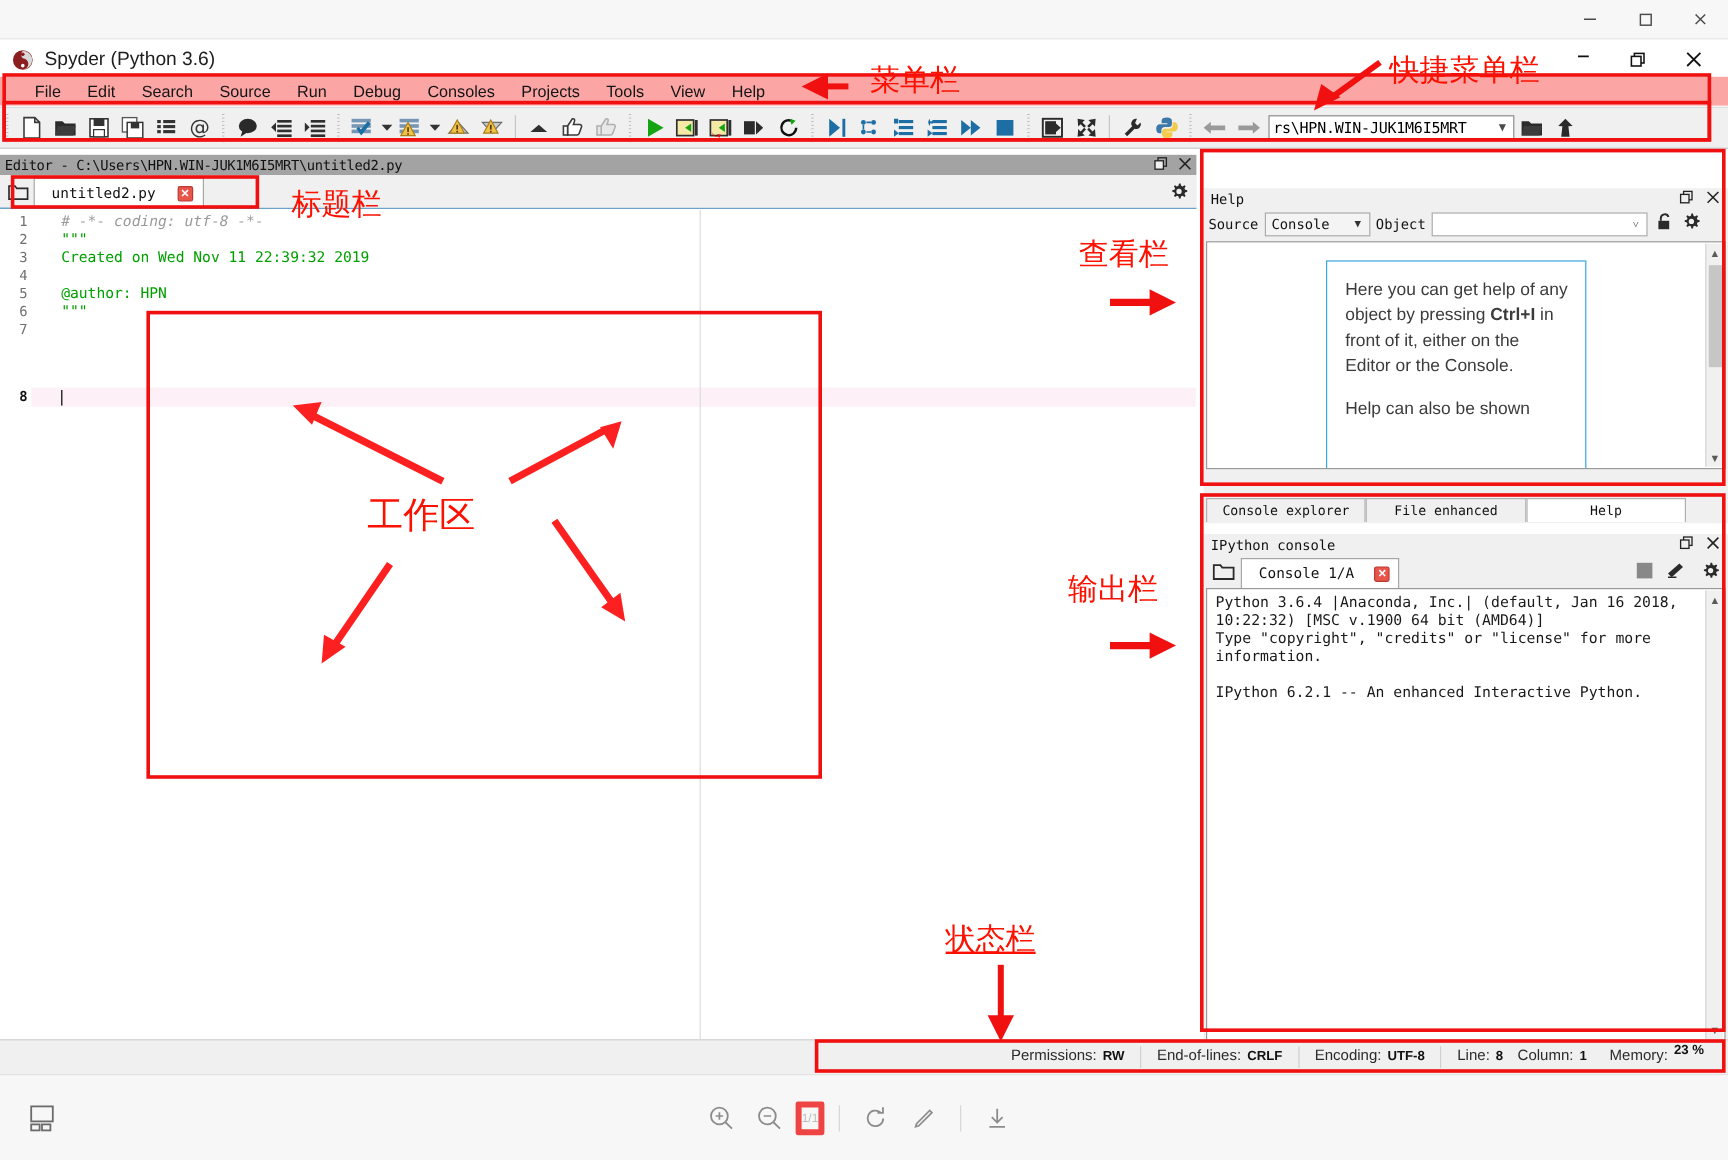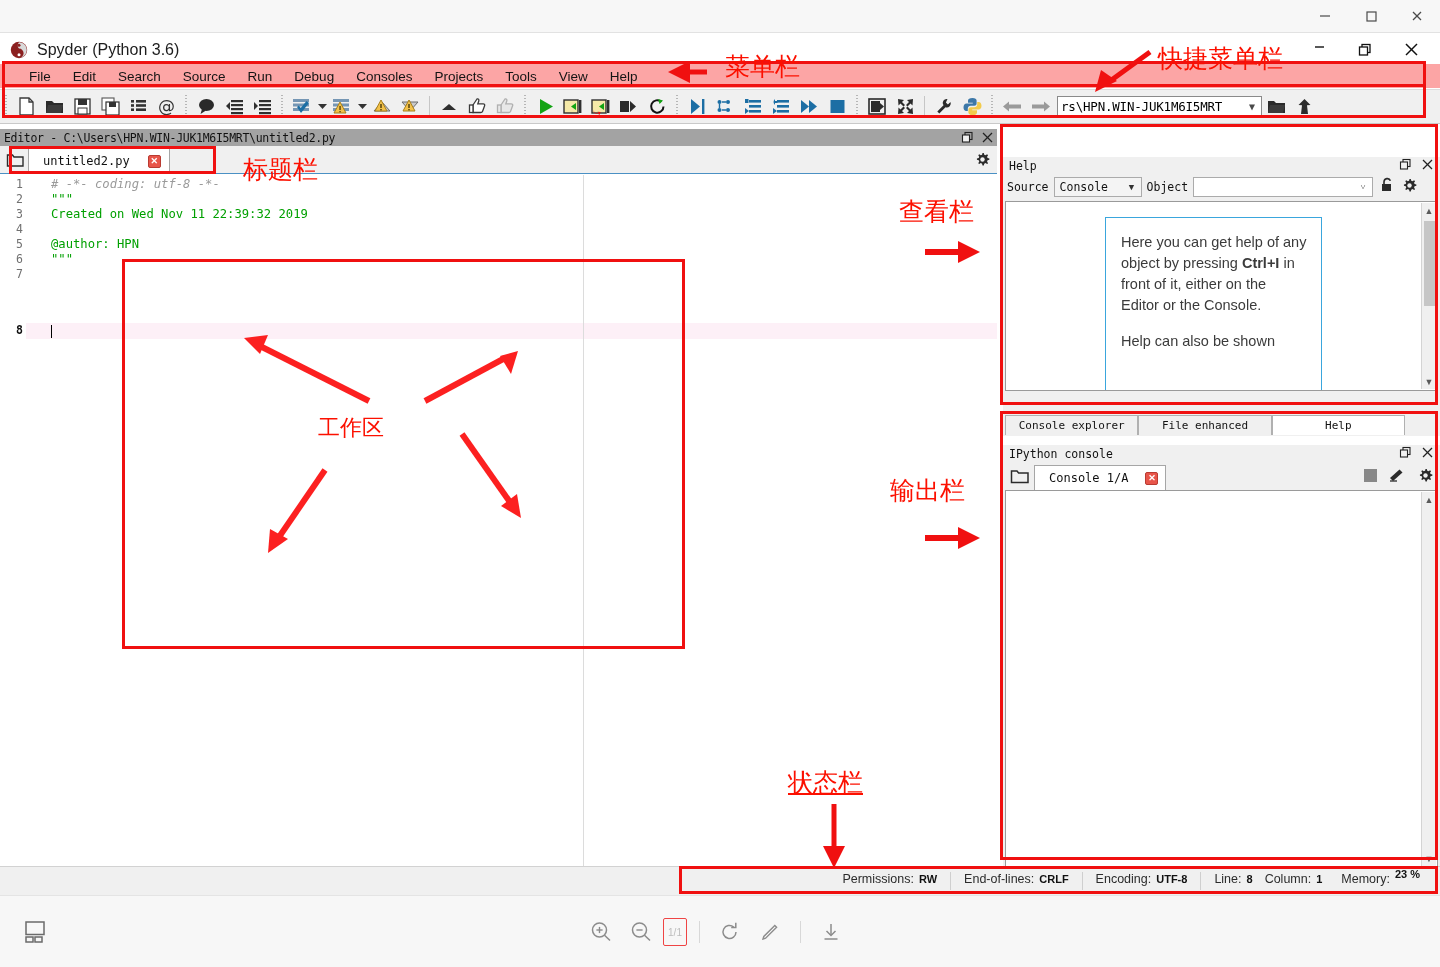--- a/index.html
+++ b/index.html
@@ -33,21 +33,21 @@
   #thumbnail-toggle{ margin-left:18px; width:34px; height:34px;
     display:flex; align-items:center; justify-content:center; }
   #viewer-tools{
     position:absolute; left:583px; top:0; height:72px;
     display:flex; align-items:center; gap:4px;
   }
   .vtool{ width:36px; height:36px; display:flex; align-items:center; justify-content:center;
     color:#8c8c8c; }
   .vsep{ width:1px; height:22px; background:#d8d8d8; margin:0 8px; }
   .vpagebox{
-    width:24px; height:28px; border:1px solid #ef4444; border-radius:2px;
+    width:24px; height:28px; border:5px solid #ef4444; border-radius:2px;
     display:flex; align-items:center; justify-content:center;
     color:#bdbdbd; font-size:10px; font-family:"Liberation Sans",sans-serif;
   }
 
   
   #spyder{
     position:absolute; left:0; top:33px; width:1440px; height:862px;
     background:#ffffff; overflow:hidden;
   }
 
@@ -826,20 +826,27 @@
         <span>
           <svg width="17" height="17" viewBox="0 0 17 17">
               <path d="M8.5 2 l1.3 0 l0.45 1.8 l1.25 0.52 l1.6 -1 l0.95 0.95 l-1 1.6 l0.52 1.25 l1.8 0.45 l0 1.3 l-1.8 0.45 l-0.52 1.25 l1 1.6 l-0.95 0.95 l-1.6 -1 l-1.25 0.52 l-0.45 1.8 l-1.3 0 l-0.45 -1.8 l-1.25 -0.52 l-1.6 1 l-0.95 -0.95 l1 -1.6 l-0.52 -1.25 l-1.8 -0.45 l0 -1.3 l1.8 -0.45 l0.52 -1.25 l-1 -1.6 l0.95 -0.95 l1.6 1 l1.25 -0.52z" fill="#2b2b2b"></path>
               <circle cx="8.5" cy="8.5" r="2.2" fill="#f0f0f0"></circle>
             </svg>
         </span>
       </div>
     </div>
 
     <div id="console-body">
+      <div id="console-text">Python 3.6.4 |Anaconda, Inc.| (default, Jan 16 2018,
+10:22:32) [MSC v.1900 64 bit (AMD64)]
+Type "copyright", "credits" or "license" for more
+information.
+
+IPython 6.2.1 -- An enhanced Interactive Python.
+</div>
       <div class="vscroll">
         <span class="arr">▲</span>
         <span class="arr">▼</span>
       </div>
     </div>
 
     <div id="console-tabs">
       <div class="ptab active">IPython console</div>
       <div class="ptab">History log</div>
       <div class="ptab filler"></div>
@@ -962,16 +969,16 @@
     <path d="M268 553 l2 -24 l18 10z" fill="#fc2020"></path>
 
     <path d="M462 434 L512 505" stroke="#fc2020" stroke-width="6" fill="none"></path>
     <path d="M521 518 l-20 -12 l16 -12z" fill="#fc2020"></path>
   </svg>
 
   <span class="alabel" style="left:725px; top:54px;">菜单栏</span>
   <span class="alabel" style="left:1158px; top:46px;">快捷菜单栏</span>
   <span class="alabel" style="left:243px; top:157px;">标题栏</span>
   <span class="alabel" style="left:899px; top:199px;">查看栏</span>
-  <span class="alabel" style="left:318px; top:417px; font-size:22px;">工作区</span>
+  <span class="alabel" style="left:306px; top:417px; font-size:30px;font-family:Liberation Mono, monospace;">工作区</span>
   <span class="alabel" style="left:890px; top:478px;">输出栏</span>
   <span class="alabel" style="left:788px; top:770px;text-decoration:underline;">状态栏</span>
 </div>
 
 </body></html>

